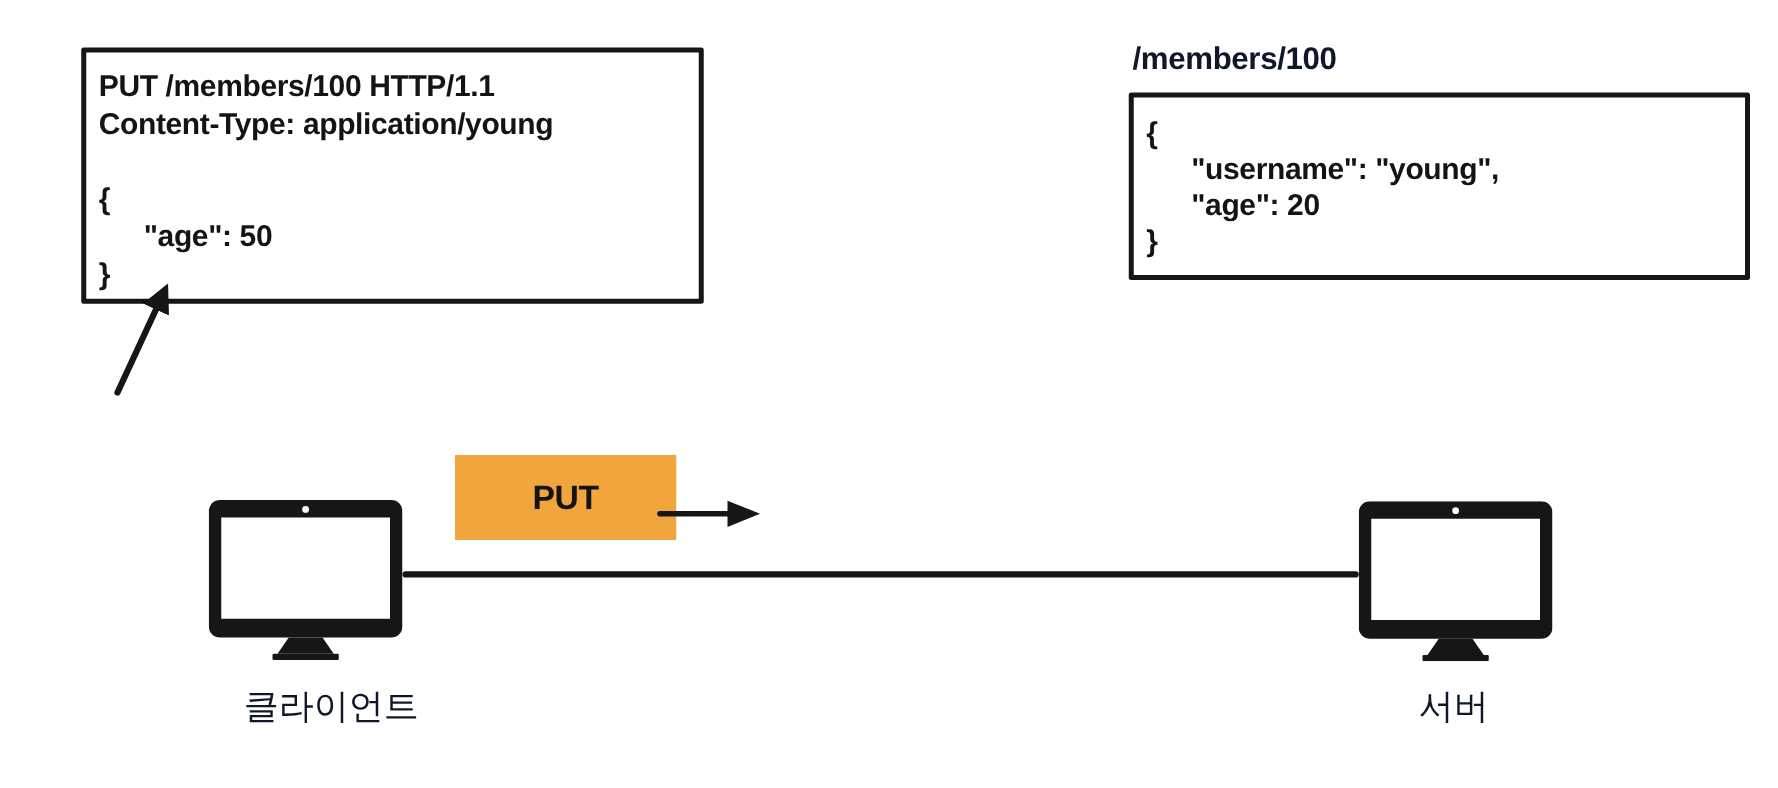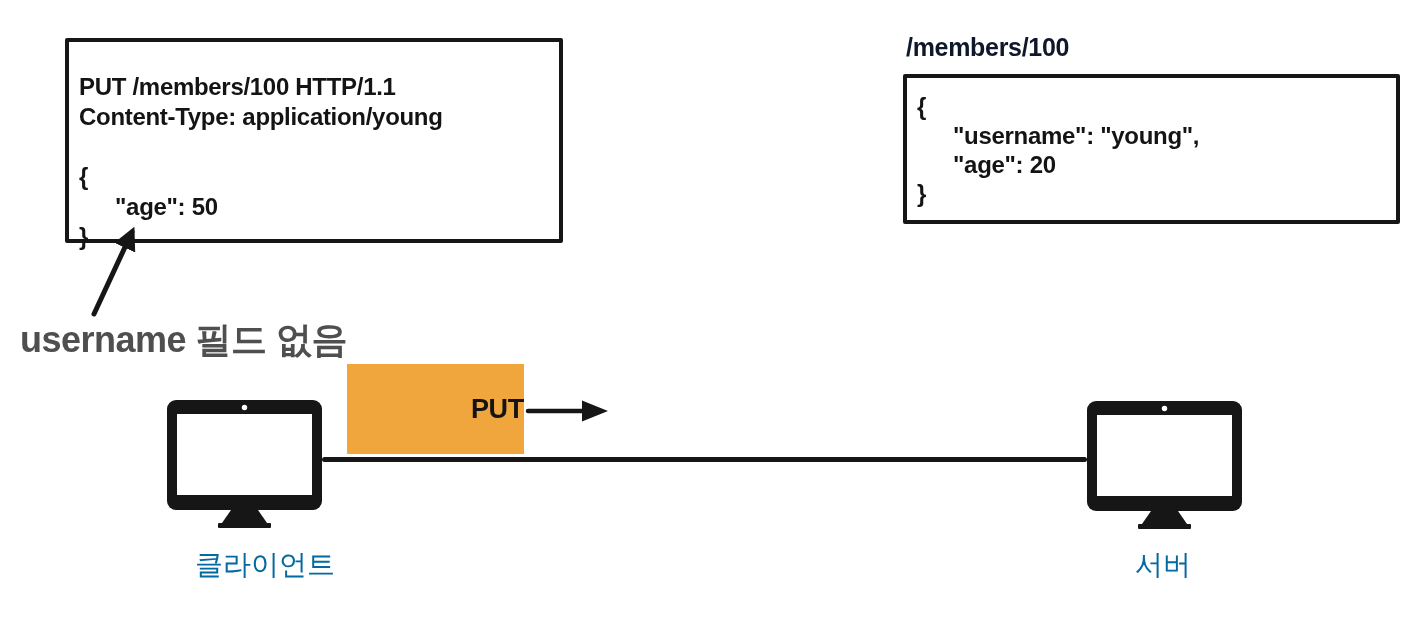--- a/index.html
+++ b/index.html
@@ -15,21 +15,21 @@
   .sketch-box {
     position: absolute;
     border: 4px solid #161616;
     border-radius: 2px;
     box-sizing: border-box;
     background: #ffffff;
   }
   .request-box {
     left: 65px; top: 38px;
     width: 498px; height: 205px;
-    padding: 30px 12px 0 10px;
+    padding: 13px 12px 0 10px;
   }
   .resource-box {
     left: 903px; top: 74px;
     width: 497px; height: 150px;
     padding: 14px 12px 0 10px;
   }
   .code-line {
     font-weight: bold;
     font-size: 24px;
     letter-spacing: -0.3px;
@@ -57,26 +57,26 @@
     color: #4f4f4f;
     white-space: nowrap;
   }
   .annotation-arrow {
     position: absolute;
     left: 78px; top: 216px;
     width: 72px; height: 104px;
   }
   .put-box {
     position: absolute;
-    left: 347px; top: 364px;
-    width: 177px; height: 90px;
+    left: 364px; top: 364px;
+    width: 177px; height: 68px;
     background: #f0a63c;
     display: flex;
     align-items: center;
-    justify-content: flex-end;
+    justify-content: center;
   }
   .put-label {
     font-weight: bold;
     font-size: 27px;
     letter-spacing: -0.3px;
     color: #141414;
   }
   .request-arrow {
     position: absolute;
     left: 524px; top: 397px;
@@ -93,21 +93,21 @@
     position: absolute;
     width: 155px; height: 128px;
   }
   .computer.client { left: 167px; top: 400px; }
   .computer.server { left: 1087px; top: 401px; }
   .computer-label {
     position: absolute;
     top: 546px;
     transform: translateX(-50%);
     font-size: 28px;
-    color: #0369a1;
+    color: #0f172a;
     white-space: nowrap;
   }
   .computer-label.client { left: 265px; }
   .computer-label.server { left: 1163px; }
 </style>
 </head>
 <body>
 
 <div class="canvas">
 
@@ -122,21 +122,20 @@
 
   <svg class="annotation-arrow" viewBox="0 0 72 104" xmlns="http://www.w3.org/2000/svg">
     <defs>
       <marker id="ah1" viewBox="0 0 10 10" refX="7.5" refY="5" markerWidth="4.6" markerHeight="4.6" orient="auto-start-reverse">
         <path d="M0,0 L10,5 L0,10 z" fill="#161616"></path>
       </marker>
     </defs>
     <path d="M16,98 L54,16" stroke="#161616" stroke-width="5" stroke-linecap="round" fill="none" marker-end="url(#ah1)"></path>
   </svg>
 
-  <div class="annotation-text">username 필드 없음</div>
 
   <div class="resource-path-label">/members/100</div>
 
   <div class="sketch-box resource-box">
     <div class="code-line">{</div>
     <div class="code-line indent">"username": "young",</div>
     <div class="code-line indent">"age": 20</div>
     <div class="code-line">}</div>
   </div>
 

